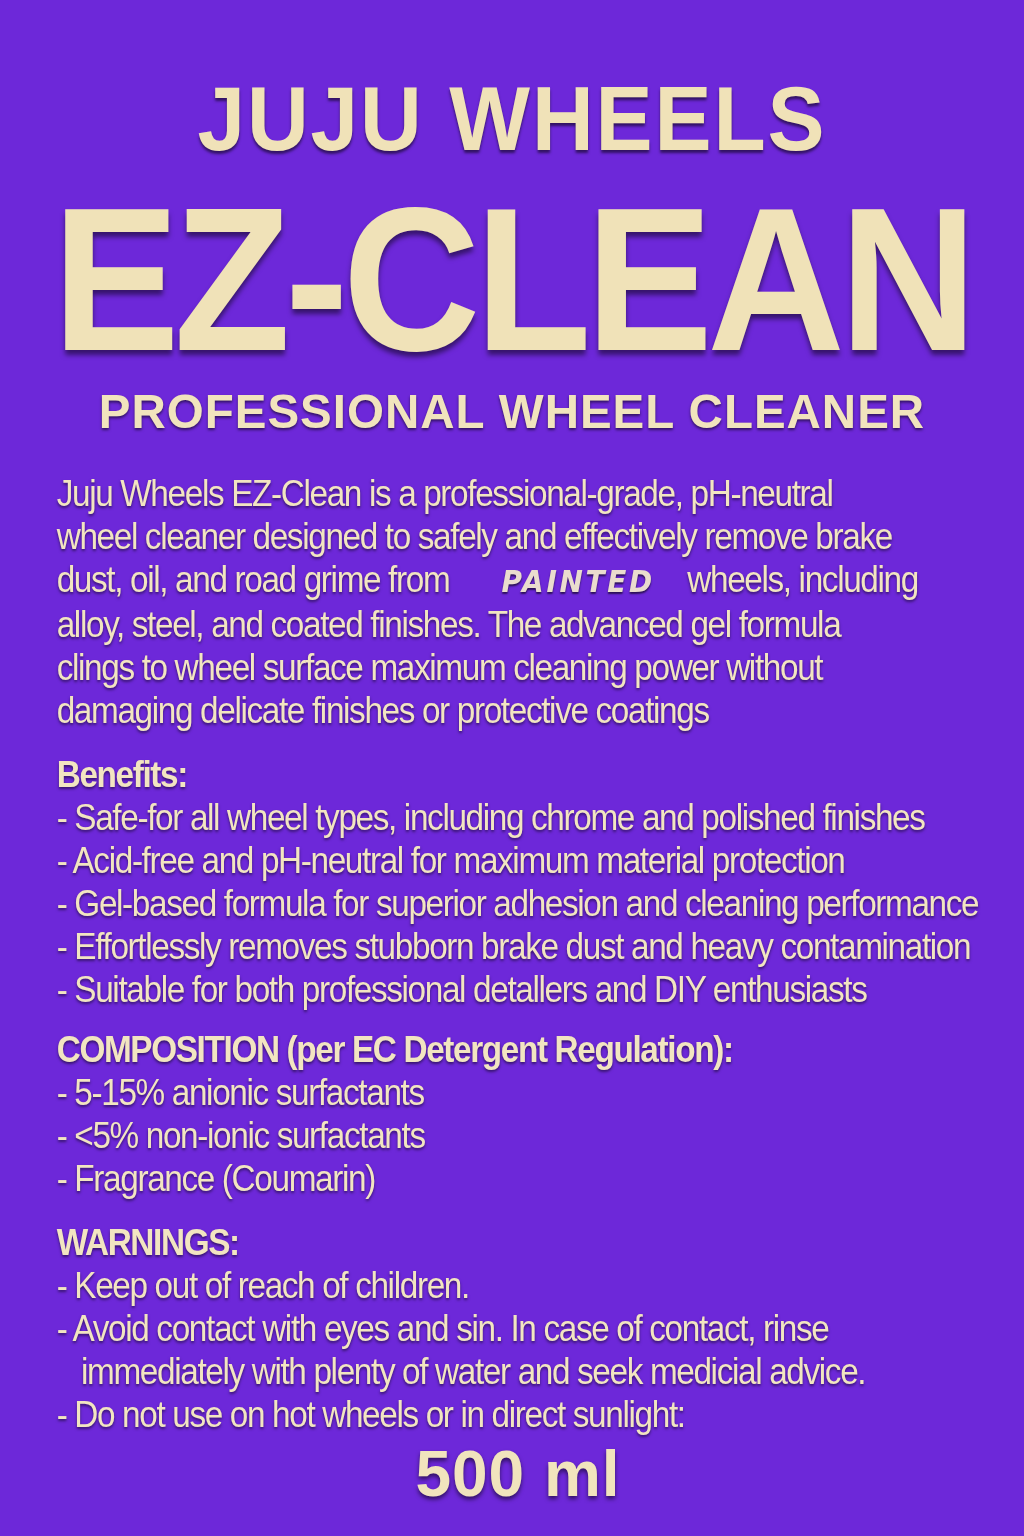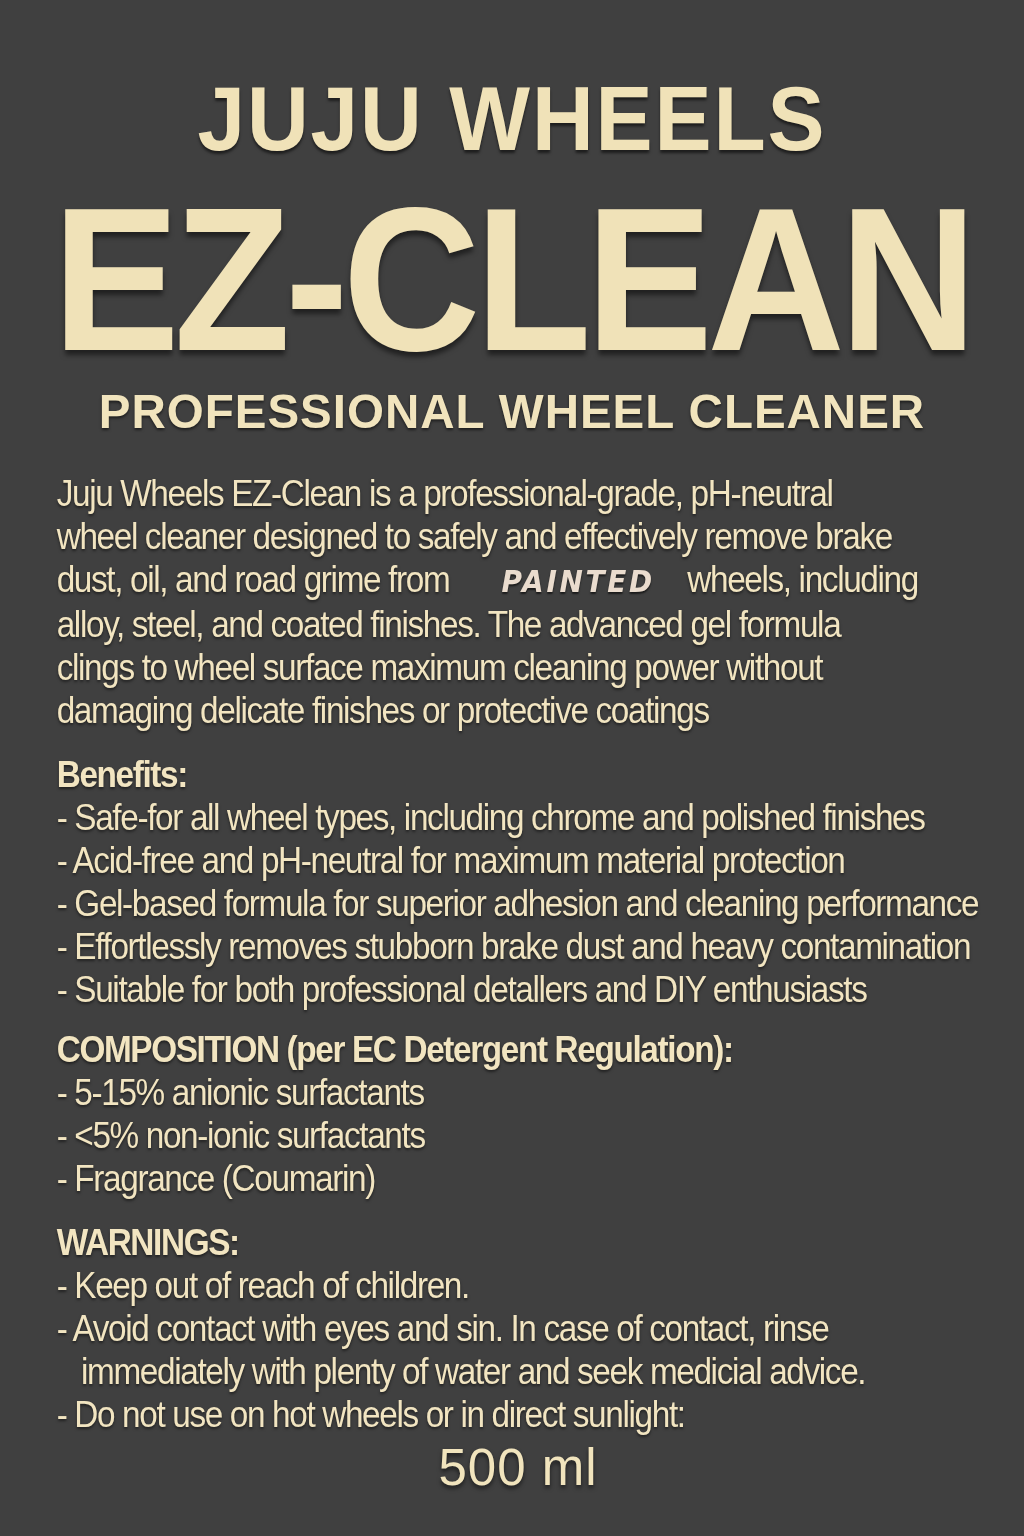--- a/index.html
+++ b/index.html
@@ -2,21 +2,21 @@
 <html><head>
 <meta charset="utf-8">
 <style>
   * { margin: 0; padding: 0; box-sizing: border-box; }
   html, body { background: #141312; }
   .label {
     position: relative;
     width: 1024px;
     height: 1536px;
     margin: 0 auto;
-    background: #404040;
+    background: #6d28d9;
     overflow: hidden;
     font-family: "Liberation Sans", sans-serif;
     color: #f2e5c1;
   }
   
   .header { text-align: center; padding-top: 74px; }
   .brand {
     font-size: 90px;
     font-weight: 700;
     line-height: 1;
@@ -73,22 +73,22 @@
     font-size: 31px;
     letter-spacing: 3px;
     color: #eadcce;
     text-shadow: 0 2px 2px rgba(0,0,0,0.6);
   }
   .continuation { padding-left: 27px; }
   
   .volume {
     margin-top: 6px;
     text-align: center;
-    font-size: 51px;
-    font-weight: 400;
+    font-size: 64px;
+    font-weight: 700;
     line-height: 1;
     letter-spacing: 1px;
     color: #f1e4bd;
     text-shadow: 0 3px 4px rgba(0,0,0,0.55);
     white-space: nowrap;
     margin-left: 12px;
   }
 </style>
 </head>
 <body>

